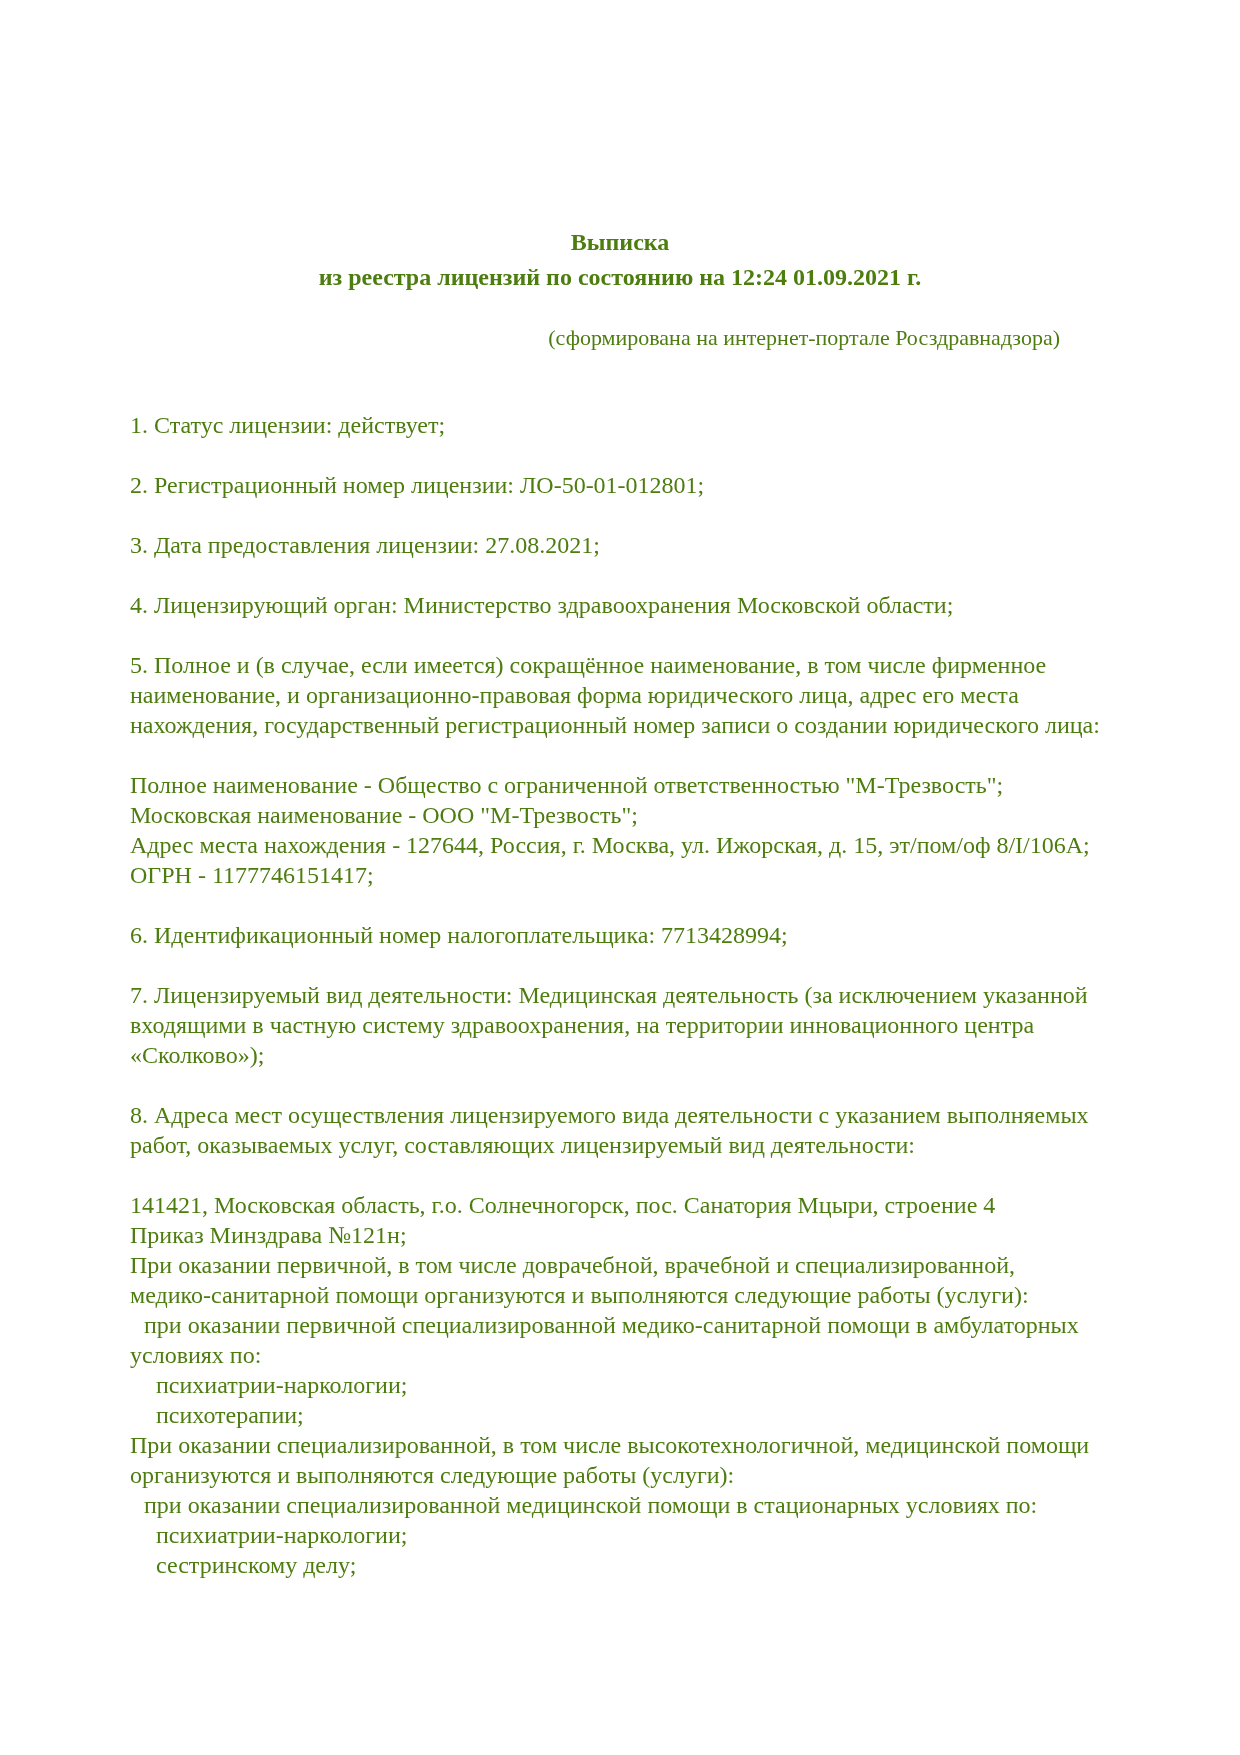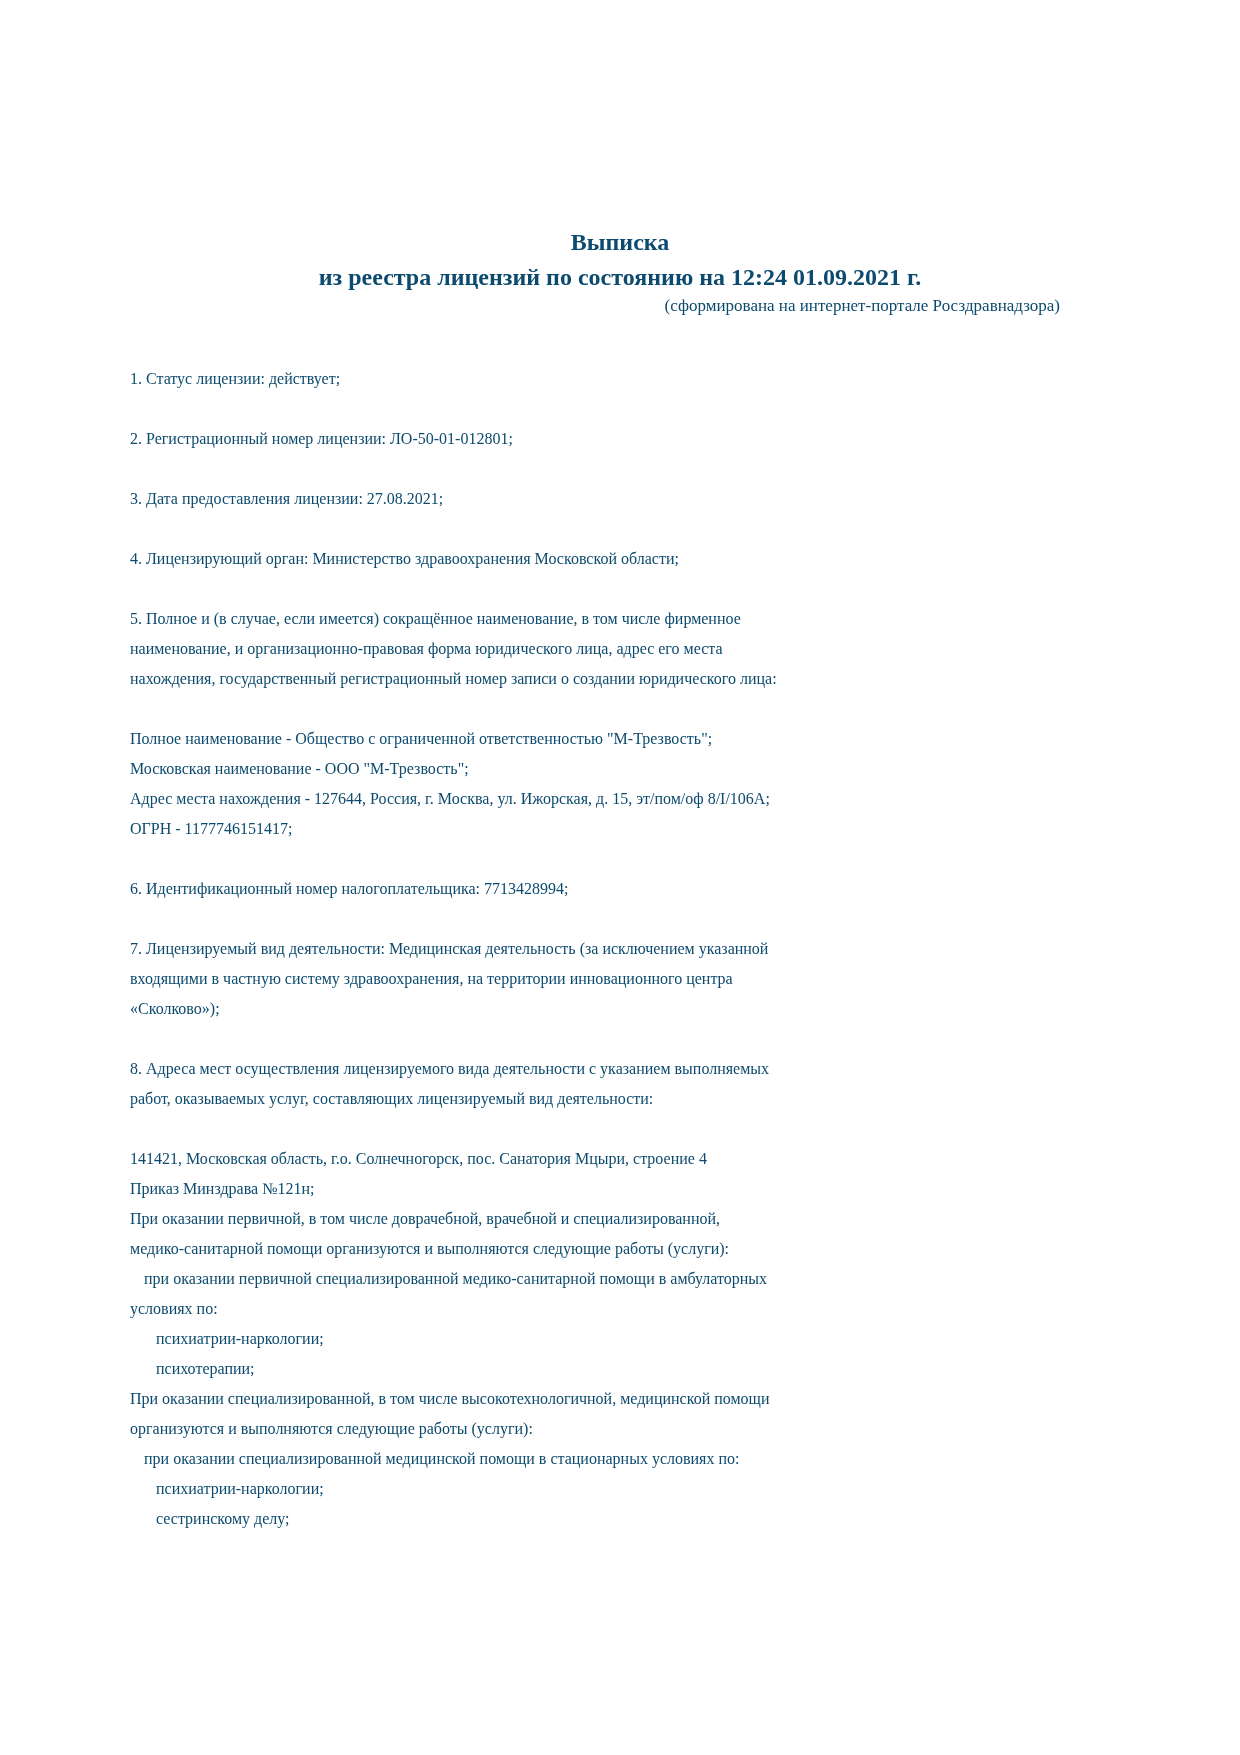--- a/index.html
+++ b/index.html
@@ -7,43 +7,44 @@
     padding: 0;
     background: #ffffff;
   }
   .page {
     position: relative;
     width: 1240px;
     height: 1755px;
     box-sizing: border-box;
     padding: 225px 130px 0 130px;
     background: #ffffff;
-    color: #0c4a6e;
+    color: #4d7c0f;
     font-family: "Liberation Serif", "DejaVu Serif", serif;
     overflow: hidden;
   }
   .title {
     text-align: center;
     font-weight: bold;
     font-size: 24px;
     line-height: 35px;
   }
   .title-line {
     white-space: nowrap;
   }
   .note {
+    margin-top: 32px;
     padding-right: 50px;
     text-align: right;
-    font-size: 17px;
+    font-size: 22px;
     line-height: 21px;
     white-space: nowrap;
   }
   .doc-body {
-    margin-top: 48px;
-    font-size: 16px;
+    margin-top: 62px;
+    font-size: 24px;
     line-height: 30px;
   }
   .para {
     margin: 0 0 30px 0;
   }
   .line {
     white-space: nowrap;
   }
   .indent-1 { padding-left: 14px; }
   .indent-2 { padding-left: 26px; }

